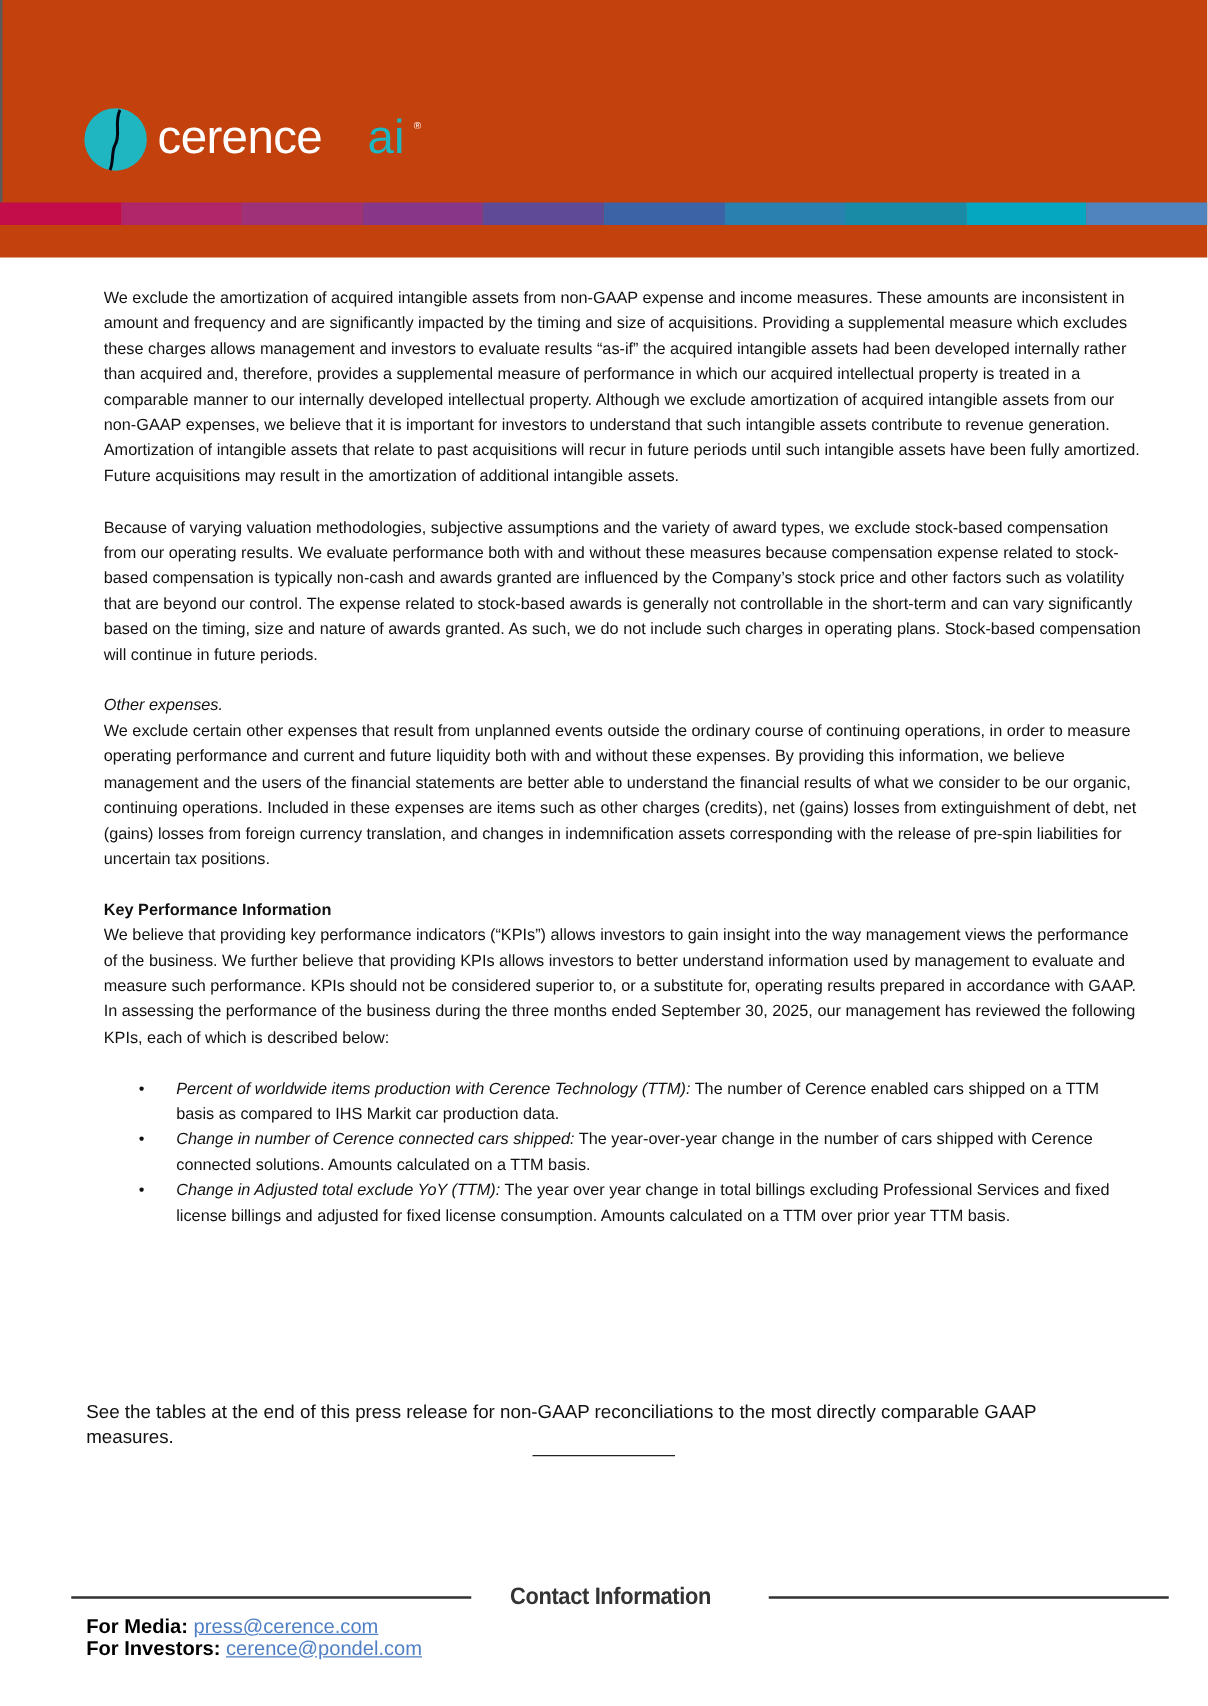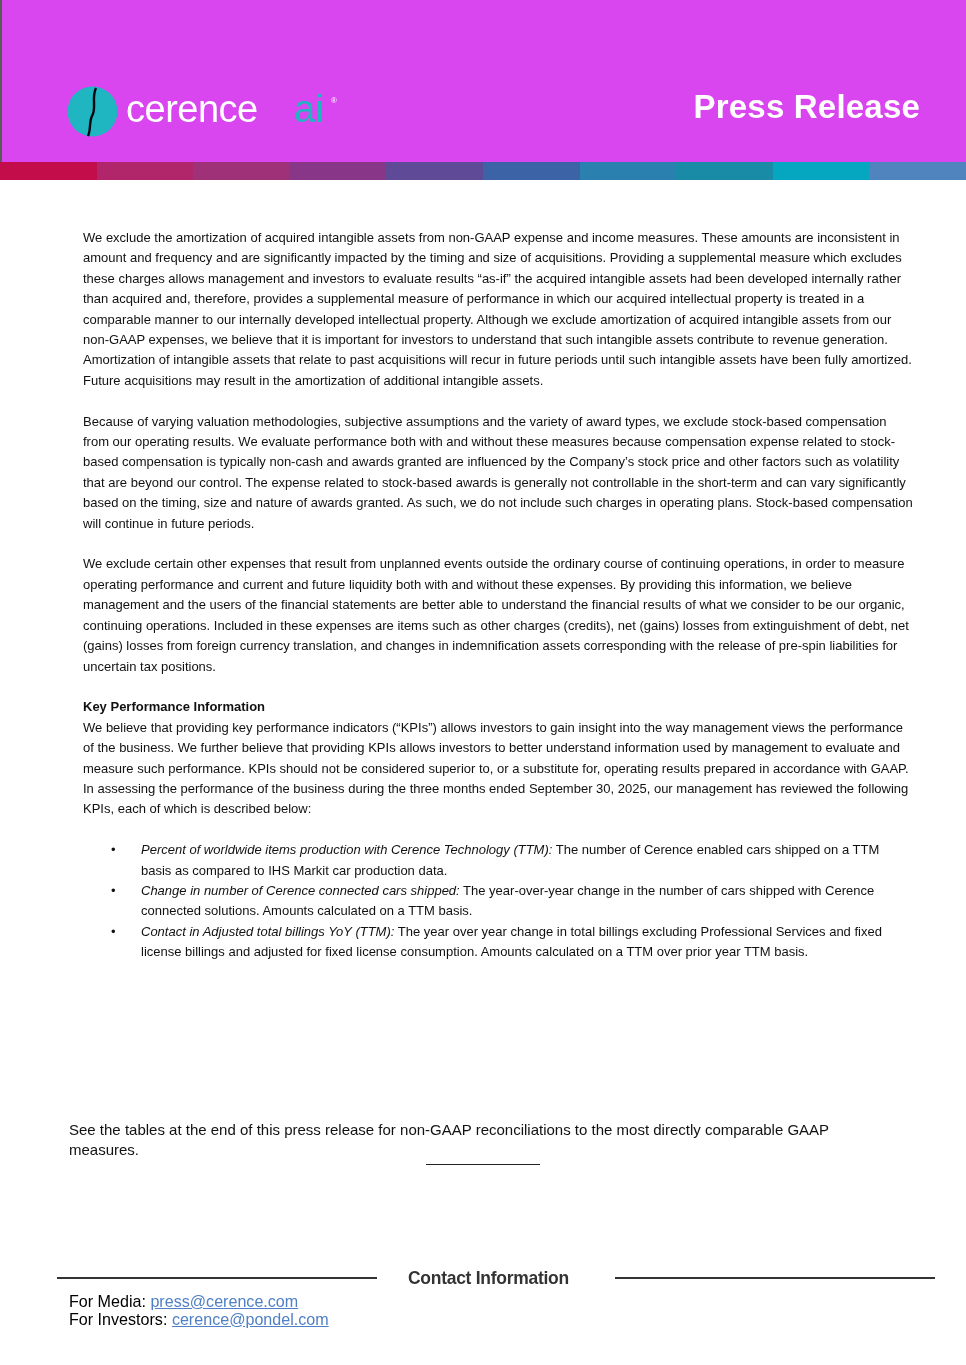--- a/index.html
+++ b/index.html
@@ -1,19 +1,19 @@
 <!DOCTYPE html>
 <html><head>
 <meta charset="utf-8">
 <style>
   * { margin: 0; padding: 0; box-sizing: border-box; }
   html, body { width: 966px; height: 1365px; background: #ffffff; overflow: hidden; }
   body { font-family: "Liberation Sans", sans-serif; color: #111111; position: relative; }
 
-  .header { position: absolute; left: 0; top: 0; width: 966px; height: 162px; background: #d946ef; }
+  .header { position: absolute; left: 0; top: 0; width: 966px; height: 206px; background: #c2410c; }
   .header-edge { position: absolute; left: 0; top: 0; width: 2px; height: 162px; background: #5a5a5a; }
   .logo { position: absolute; left: 67px; top: 84px; height: 54px; display: flex; align-items: center; }
   .logo-mark { width: 51px; height: 51px; }
   .logo-word { margin-left: 8px; height: 40px; display: flex; align-items: center; }
   .press-title { position: absolute; right: 46px; top: 88px; font-size: 33px; font-weight: bold; color: #ffffff; letter-spacing: 0.2px; }
 
   .stripe { position: absolute; left: 0; top: 162px; width: 966px; height: 18px; display: flex; }
   .stripe div { flex: 1; height: 100%; }
 
   .content { position: absolute; left: 83px; top: 228px; width: 830px; font-size: 13px; line-height: 20.4px; }
@@ -28,42 +28,41 @@
 
   .divider-short { position: absolute; left: 426px; top: 1164px; width: 114px; height: 1px; background: #222; }
 
   .footer-note { position: absolute; left: 69px; top: 1120px; width: 830px; font-size: 15px; line-height: 20.4px; }
 
   .contact-line-left { position: absolute; left: 57px; top: 1277px; width: 320px; height: 1.5px; background: #333; }
   .contact-line-right { position: absolute; left: 615px; top: 1277px; width: 320px; height: 1.5px; background: #333; }
   .contact-title { position: absolute; left: 408px; top: 1267px; font-size: 19px; font-weight: bold; color: #333333; letter-spacing: -0.3px; transform: scaleX(0.92); transform-origin: left; }
 
   .contacts { position: absolute; left: 69px; top: 1293px; font-size: 16.1px; line-height: 17.5px; }
-  .contacts .lbl { font-weight: normal; color: #000; }
+  .contacts .lbl { font-weight: bold; color: #000; }
   .contacts a { color: #4f7fc4; text-decoration: underline; }
 </style>
 </head>
 <body>
 
 <div class="header">
   <div class="header-edge"></div>
   <div class="logo">
     <svg class="logo-mark" viewBox="0 0 51 51">
       <circle cx="25.5" cy="25.5" r="25" fill="#1fb6c1"></circle>
       <path d="M29 2 C 24 12, 30 22, 25 30 C 22 36, 24 44, 21 50" stroke="#030712" stroke-width="2.4" fill="none"></path>
     </svg>
     <div class="logo-word">
       <svg width="220" height="40" viewBox="0 0 220 40">
         <text x="0" y="31" font-family="Liberation Sans, sans-serif" font-size="38" fill="#ffffff" font-weight="normal" letter-spacing="-0.5">cerence</text>
         <text x="168" y="31" font-family="Liberation Sans, sans-serif" font-size="38" fill="#1fb6c1">ai</text>
         <text x="205" y="12" font-family="Liberation Sans, sans-serif" font-size="8" fill="#ffffff">®</text>
       </svg>
     </div>
   </div>
-  <div class="press-title">Press Release</div>
 </div>
 
 <div class="stripe">
   <div style="background:#c20d4a"></div>
   <div style="background:#b1266a"></div>
   <div style="background:#9e3178"></div>
   <div style="background:#873688"></div>
   <div style="background:#5e4a96"></div>
   <div style="background:#3b63a5"></div>
   <div style="background:#2a80af"></div>
@@ -72,39 +71,40 @@
   <div style="background:#4f84bf"></div>
 </div>
 
 <div class="content">
   <p>We exclude the amortization of acquired intangible assets from non-GAAP expense and income measures. These amounts are inconsistent in amount and frequency and are significantly impacted by the timing and size of acquisitions. Providing a supplemental measure which excludes these charges allows management and investors to evaluate results “as-if” the acquired intangible assets had been developed internally rather than acquired and, therefore, provides a supplemental measure of performance in which our acquired intellectual property is treated in a comparable manner to our internally developed intellectual property. Although we exclude amortization of acquired intangible assets from our non-GAAP expenses, we believe that it is important for investors to understand that such intangible assets contribute to revenue generation. Amortization of intangible assets that relate to past acquisitions will recur in future periods until such intangible assets have been fully amortized. Future acquisitions may result in the amortization of additional intangible assets.</p>
   <div class="gap"></div>
 
   <p>Because of varying valuation methodologies, subjective assumptions and the variety of award types, we exclude stock-based compensation from our operating results. We evaluate performance both with and without these measures because compensation expense related to stock-based compensation is typically non-cash and awards granted are influenced by the Company’s stock price and other factors such as volatility that are beyond our control. The expense related to stock-based awards is generally not controllable in the short-term and can vary significantly based on the timing, size and nature of awards granted. As such, we do not include such charges in operating plans. Stock-based compensation will continue in future periods.</p>
   <div class="gap"></div>
 
+  <p class="italic">Other expenses.</p>
   <p>We exclude certain other expenses that result from unplanned events outside the ordinary course of continuing operations, in order to measure operating performance and current and future liquidity both with and without these expenses. By providing this information, we believe management and the users of the financial statements are better able to understand the financial results of what we consider to be our organic, continuing operations. Included in these expenses are items such as other charges (credits), net (gains) losses from extinguishment of debt, net (gains) losses from foreign currency translation, and changes in indemnification assets corresponding with the release of pre-spin liabilities for uncertain tax positions.</p>
   <div class="gap"></div>
 
   <p class="bold">Key Performance Information</p>
   <p>We believe that providing key performance indicators (“KPIs”) allows investors to gain insight into the way management views the performance of the business. We further believe that providing KPIs allows investors to better understand information used by management to evaluate and measure such performance. KPIs should not be considered superior to, or a substitute for, operating results prepared in accordance with GAAP. In assessing the performance of the business during the three months ended September 30, 2025, our management has reviewed the following KPIs, each of which is described below:</p>
   <div class="gap"></div>
 
   <ul class="bullets">
     <li>
       <span class="dot">•</span>
       <span class="italic">Percent of worldwide items production with Cerence Technology (TTM):</span><span> The number of Cerence enabled cars shipped on a TTM basis as compared to IHS Markit car production data.</span>
     </li>
     <li>
       <span class="dot">•</span>
       <span class="italic">Change in number of Cerence connected cars shipped:</span><span> The year-over-year change in the number of cars shipped with Cerence connected solutions. Amounts calculated on a TTM basis.</span>
     </li>
     <li>
       <span class="dot">•</span>
-      <span class="italic">Contact in Adjusted total billings YoY (TTM):</span><span> The year over year change in total billings excluding Professional Services and fixed license billings and adjusted for fixed license consumption.  Amounts calculated on a TTM over prior year TTM basis.</span>
+      <span class="italic">Change in Adjusted total exclude YoY (TTM):</span><span> The year over year change in total billings excluding Professional Services and fixed license billings and adjusted for fixed license consumption.  Amounts calculated on a TTM over prior year TTM basis.</span>
     </li>
   </ul>
 </div>
 
 <div class="divider-short"></div>
 
 <p class="footer-note">See the tables at the end of this press release for non-GAAP reconciliations to the most directly comparable GAAP measures.</p>
 
 <div class="contact-line-left"></div>
 <div class="contact-title">Contact Information</div>

